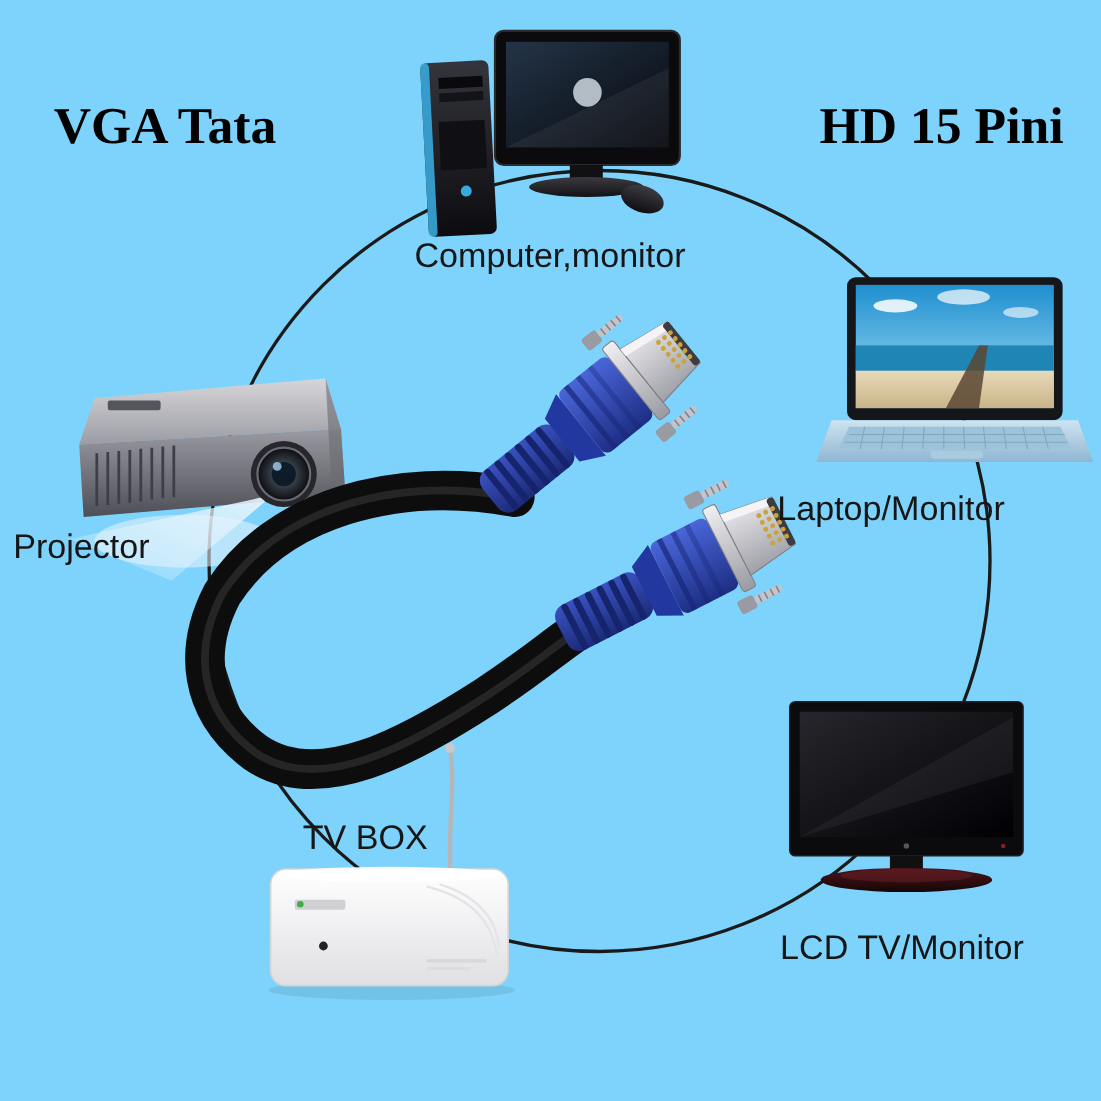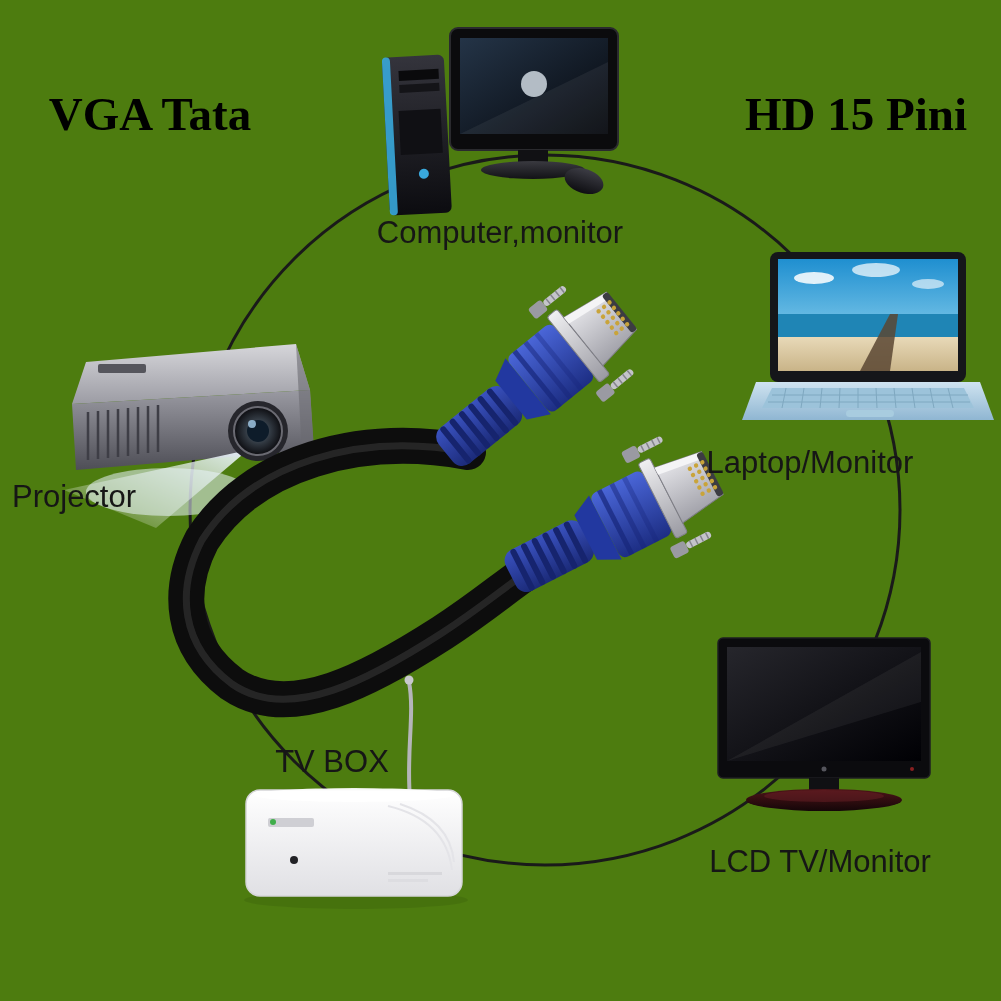--- a/index.html
+++ b/index.html
@@ -1,16 +1,16 @@
 <!DOCTYPE html>
 <html><head>
 <meta charset="utf-8">
 <style>
   html,body{margin:0;padding:0;background:#ffffff;}
-  .canvas{position:relative;width:1001px;height:1001px;background:#4d7c0f;overflow:hidden;}
+  .canvas{position:relative;width:1001px;height:1001px;background:#7dd3fc;overflow:hidden;}
   svg{display:block;}
   .title{font-family:"Liberation Serif","DejaVu Serif",serif;font-size:47px;font-weight:bold;fill:#000000;}
   .label{font-family:"Liberation Sans","DejaVu Sans",sans-serif;font-size:31px;fill:#161616;}
 </style>
 </head>
 <body>
 
 <div class="canvas">
 <svg width="1001" height="1001" viewBox="0 0 1001 1001" xmlns="http://www.w3.org/2000/svg">
 

